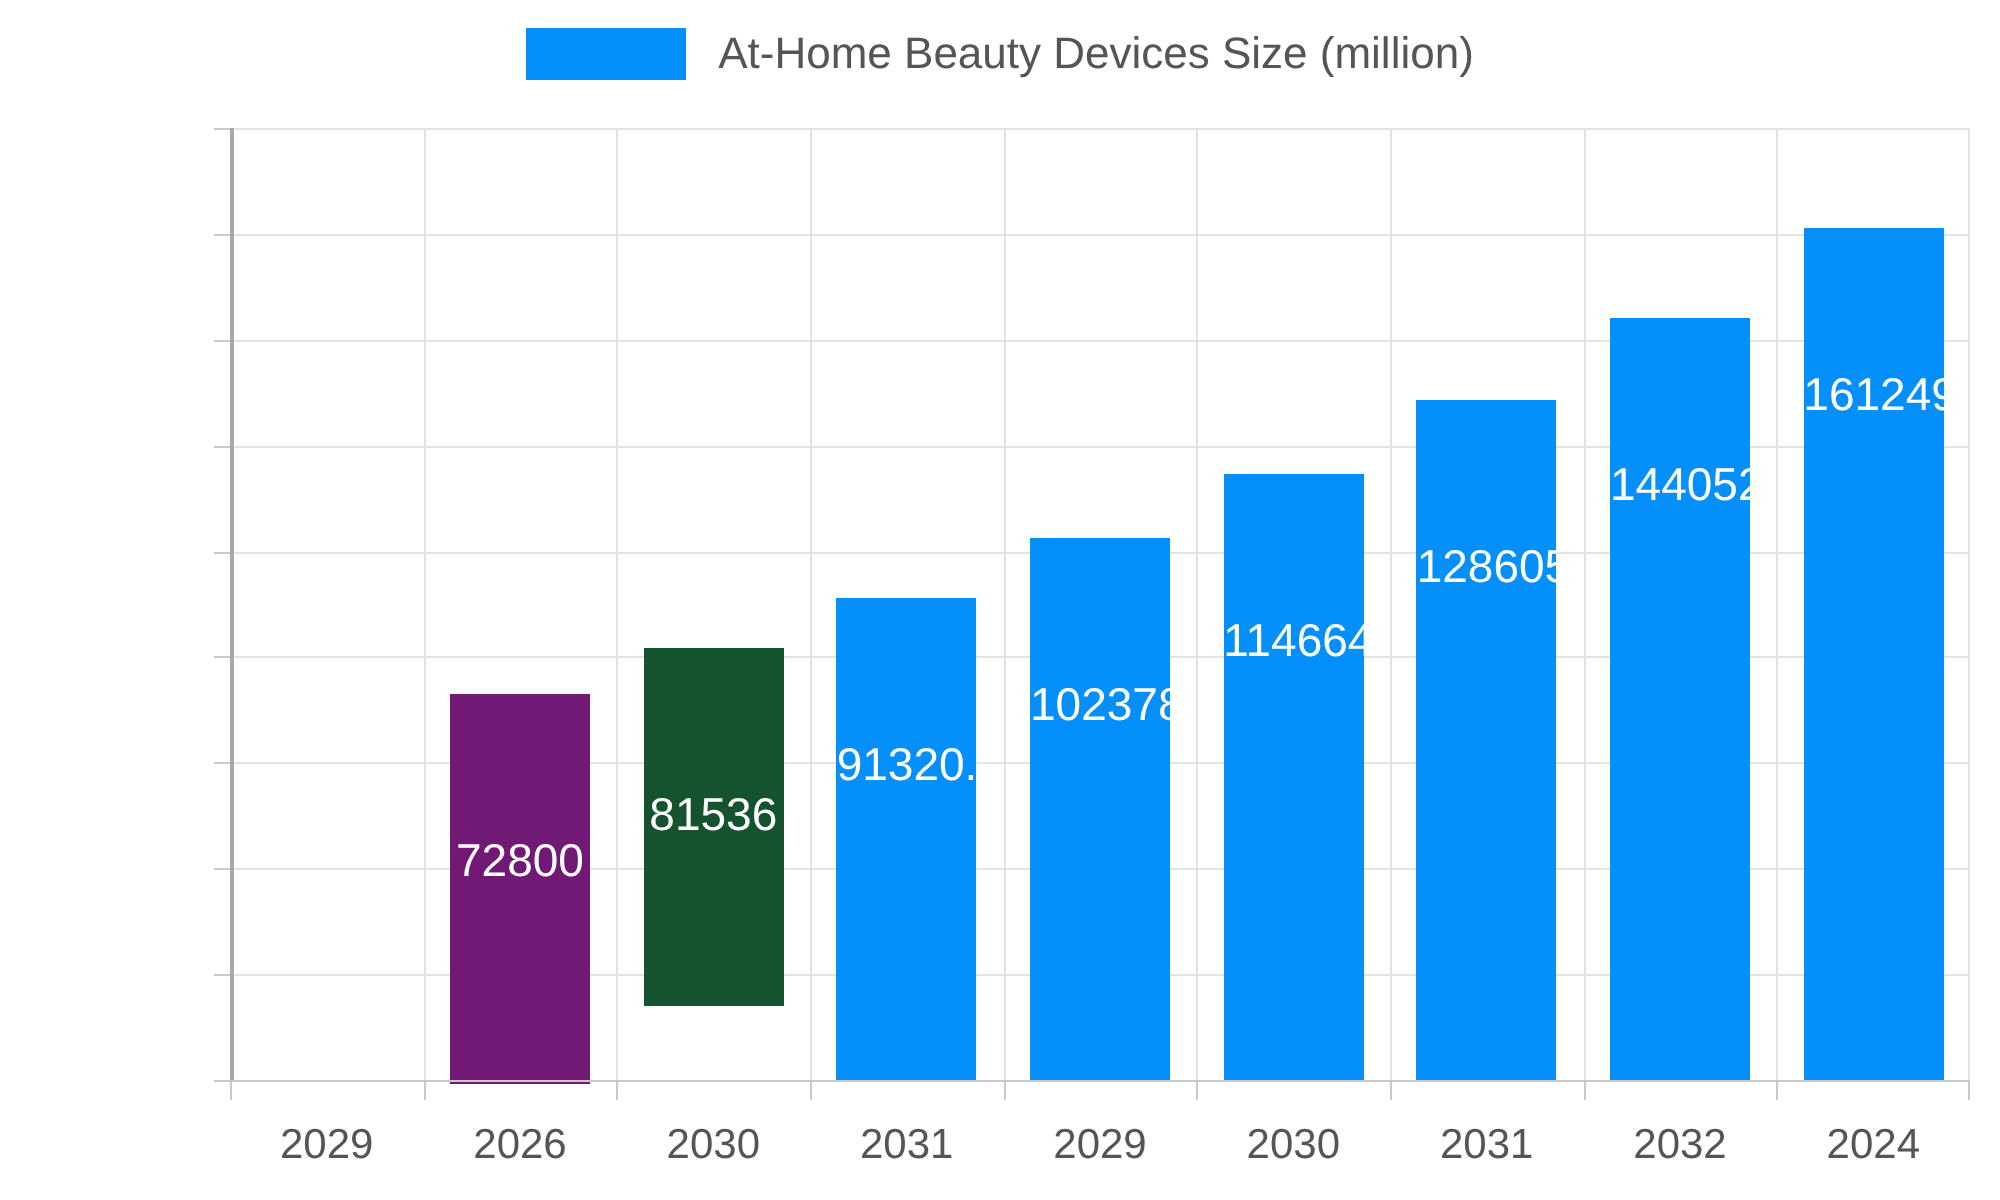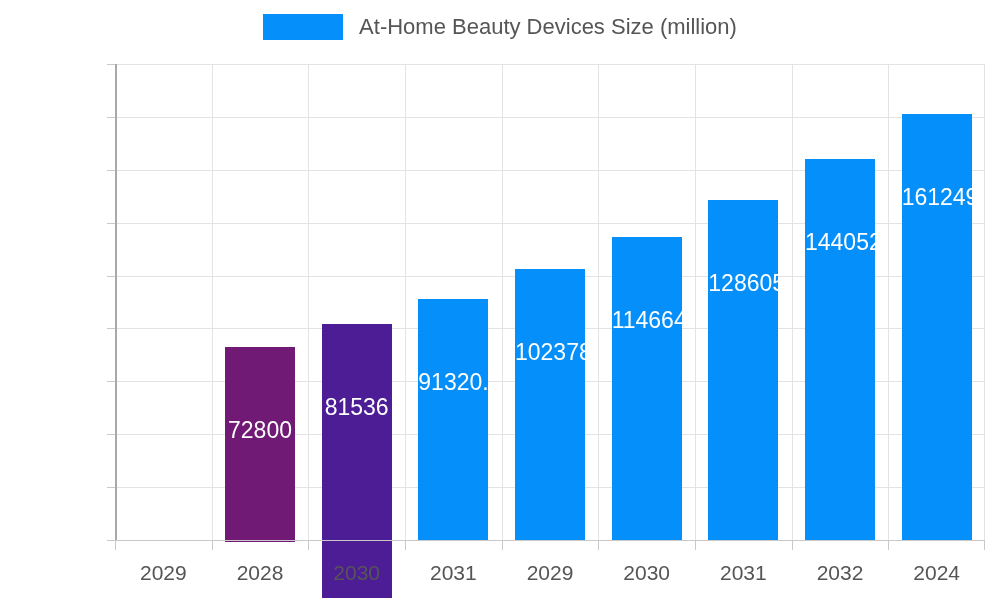--- a/index.html
+++ b/index.html
@@ -145,21 +145,21 @@
       <div class="gridline-h" style="top: 158.667px;"></div>
       <div class="gridline-h" style="top: 105.778px;"></div>
       <div class="gridline-h" style="top: 52.8889px;"></div>
       <div class="gridline-h" style="top: 0px;"></div>
       <div class="gridline-v" style="left: 0px;"></div>
       <div class="gridline-v" style="left: 97px;"></div>
       <div class="bar" style="left: 110px; top: 283.484px; width: 70px; height: 195px; background: #701a75;">
         <div class="bar-label" style="top: 72px;">72800</div>
       </div>
       <div class="gridline-v" style="left: 193px;"></div>
-      <div class="bar" style="left: 206.667px; top: 260.383px; width: 70px; height: 274px; background: #4c1d95;">
+      <div class="bar" style="left: 206.667px; top: 260.383px; width: 70px; height: 179px; background: #14532d;">
         <div class="bar-label" style="top: 72px;">81536</div>
       </div>
       <div class="gridline-v" style="left: 290px;"></div>
       <div class="bar" style="left: 303.333px; top: 234.508px; width: 70px; height: 241.492px; background: rgb(5, 143, 250);">
         <div class="bar-label" style="top: 72px;">91320.32</div>
       </div>
       <div class="gridline-v" style="left: 387px;"></div>
       <div class="bar" style="left: 400px; top: 205.265px; width: 70px; height: 270.735px; background: rgb(5, 143, 250);">
         <div class="bar-label" style="top: 72px;">102378.76</div>
       </div>
@@ -191,21 +191,21 @@
       <div class="ytick-mark" style="top: 434.222px;"></div>
       <div class="ytick-mark" style="top: 381.333px;"></div>
       <div class="ytick-mark" style="top: 328.444px;"></div>
       <div class="ytick-mark" style="top: 275.556px;"></div>
       <div class="ytick-mark" style="top: 222.667px;"></div>
       <div class="ytick-mark" style="top: 169.778px;"></div>
       <div class="ytick-mark" style="top: 116.889px;"></div>
       <div class="ytick-mark" style="top: 64px;"></div>
       <div class="xtick-label" style="left: 163.333px;">2029</div>
       <div class="xtick-mark" style="left: 115px;"></div>
-      <div class="xtick-label" style="left: 260px;">2028</div>
+      <div class="xtick-label" style="left: 260px;">2026</div>
       <div class="xtick-mark" style="left: 212px;"></div>
       <div class="xtick-label" style="left: 356.667px;">2030</div>
       <div class="xtick-mark" style="left: 308px;"></div>
       <div class="xtick-label" style="left: 453.333px;">2031</div>
       <div class="xtick-mark" style="left: 405px;"></div>
       <div class="xtick-label" style="left: 550px;">2029</div>
       <div class="xtick-mark" style="left: 502px;"></div>
       <div class="xtick-label" style="left: 646.667px;">2030</div>
       <div class="xtick-mark" style="left: 598px;"></div>
       <div class="xtick-label" style="left: 743.333px;">2031</div>

